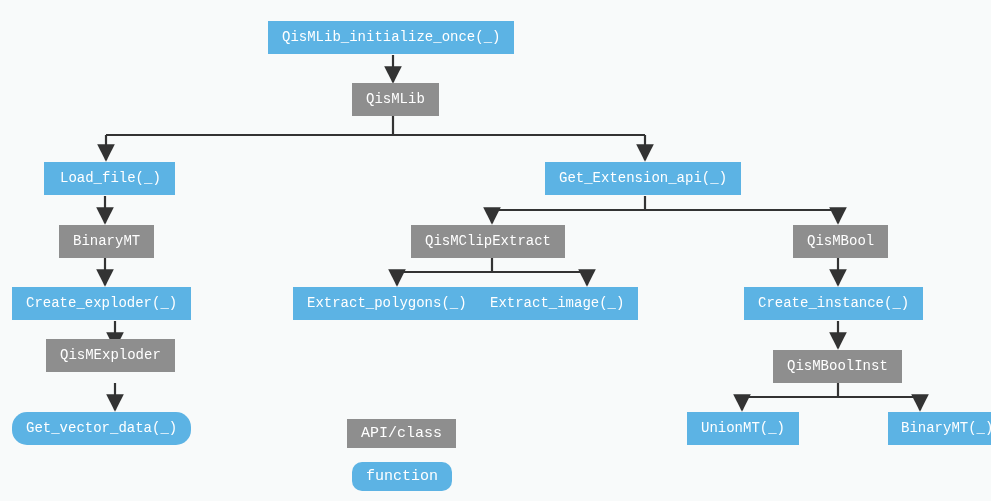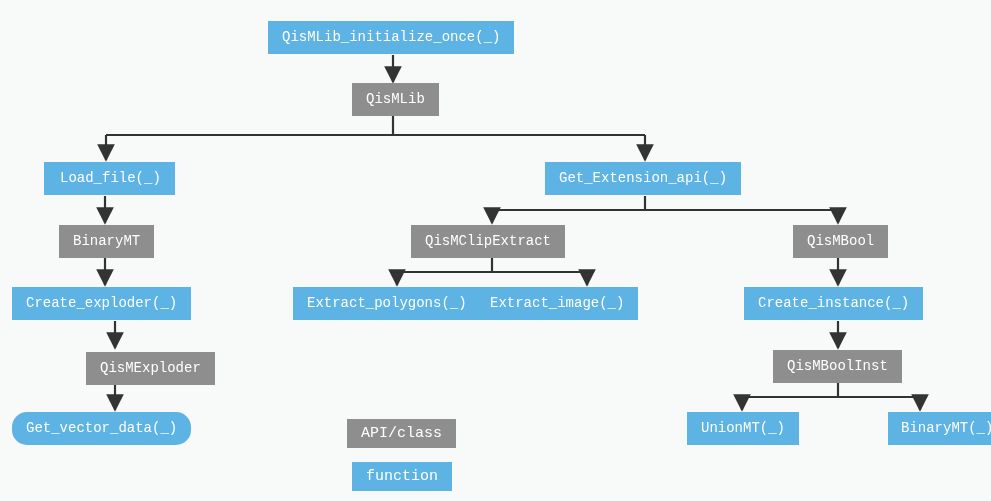--- a/index.html
+++ b/index.html
@@ -88,20 +88,20 @@
 <div class="node cls" style="left:352px; top:83px;">QisMLib</div>
 <div class="node fn" style="left:44px;  top:162px;padding-left:16px;">Load_file(_)</div>
 <div class="node fn" style="left:545px; top:162px;">Get_Extension_api(_)</div>
 <div class="node cls" style="left:59px;  top:225px;">BinaryMT</div>
 <div class="node cls" style="left:411px; top:225px;">QisMClipExtract</div>
 <div class="node cls" style="left:793px; top:225px;">QisMBool</div>
 <div class="node fn" style="left:12px;  top:287px;">Create_exploder(_)</div>
 <div class="node fn" style="left:293px; top:287px;">Extract_polygons(_)</div>
 <div class="node fn" style="left:476px; top:287px;">Extract_image(_)</div>
 <div class="node fn" style="left:744px; top:287px;">Create_instance(_)</div>
-<div class="node cls" style="left:46px;  top:352px;margin-left:40px;">QisMExploder</div>
+<div class="node cls" style="left:46px;  top:339px;">QisMExploder</div>
 <div class="node cls" style="left:773px; top:350px;">QisMBoolInst</div>
 <div class="node fn" style="left:12px;  top:412px;border-radius:15px;">Get_vector_data(_)</div>
 <div class="node fn" style="left:687px; top:412px;">UnionMT(_)</div>
 <div class="node fn" style="left:888px; top:412px;padding-left:13px;">BinaryMT(_)</div>
 
 <div class="legend-box cls" style="left:347px; top:395px;">API/class</div>
-<div class="legend-box fn" style="left:352px; top:438px;">function</div>
+<div class="legend-box fn" style="left:352px; top:438px;border-radius:10px;">function</div>
 
 </body></html>

